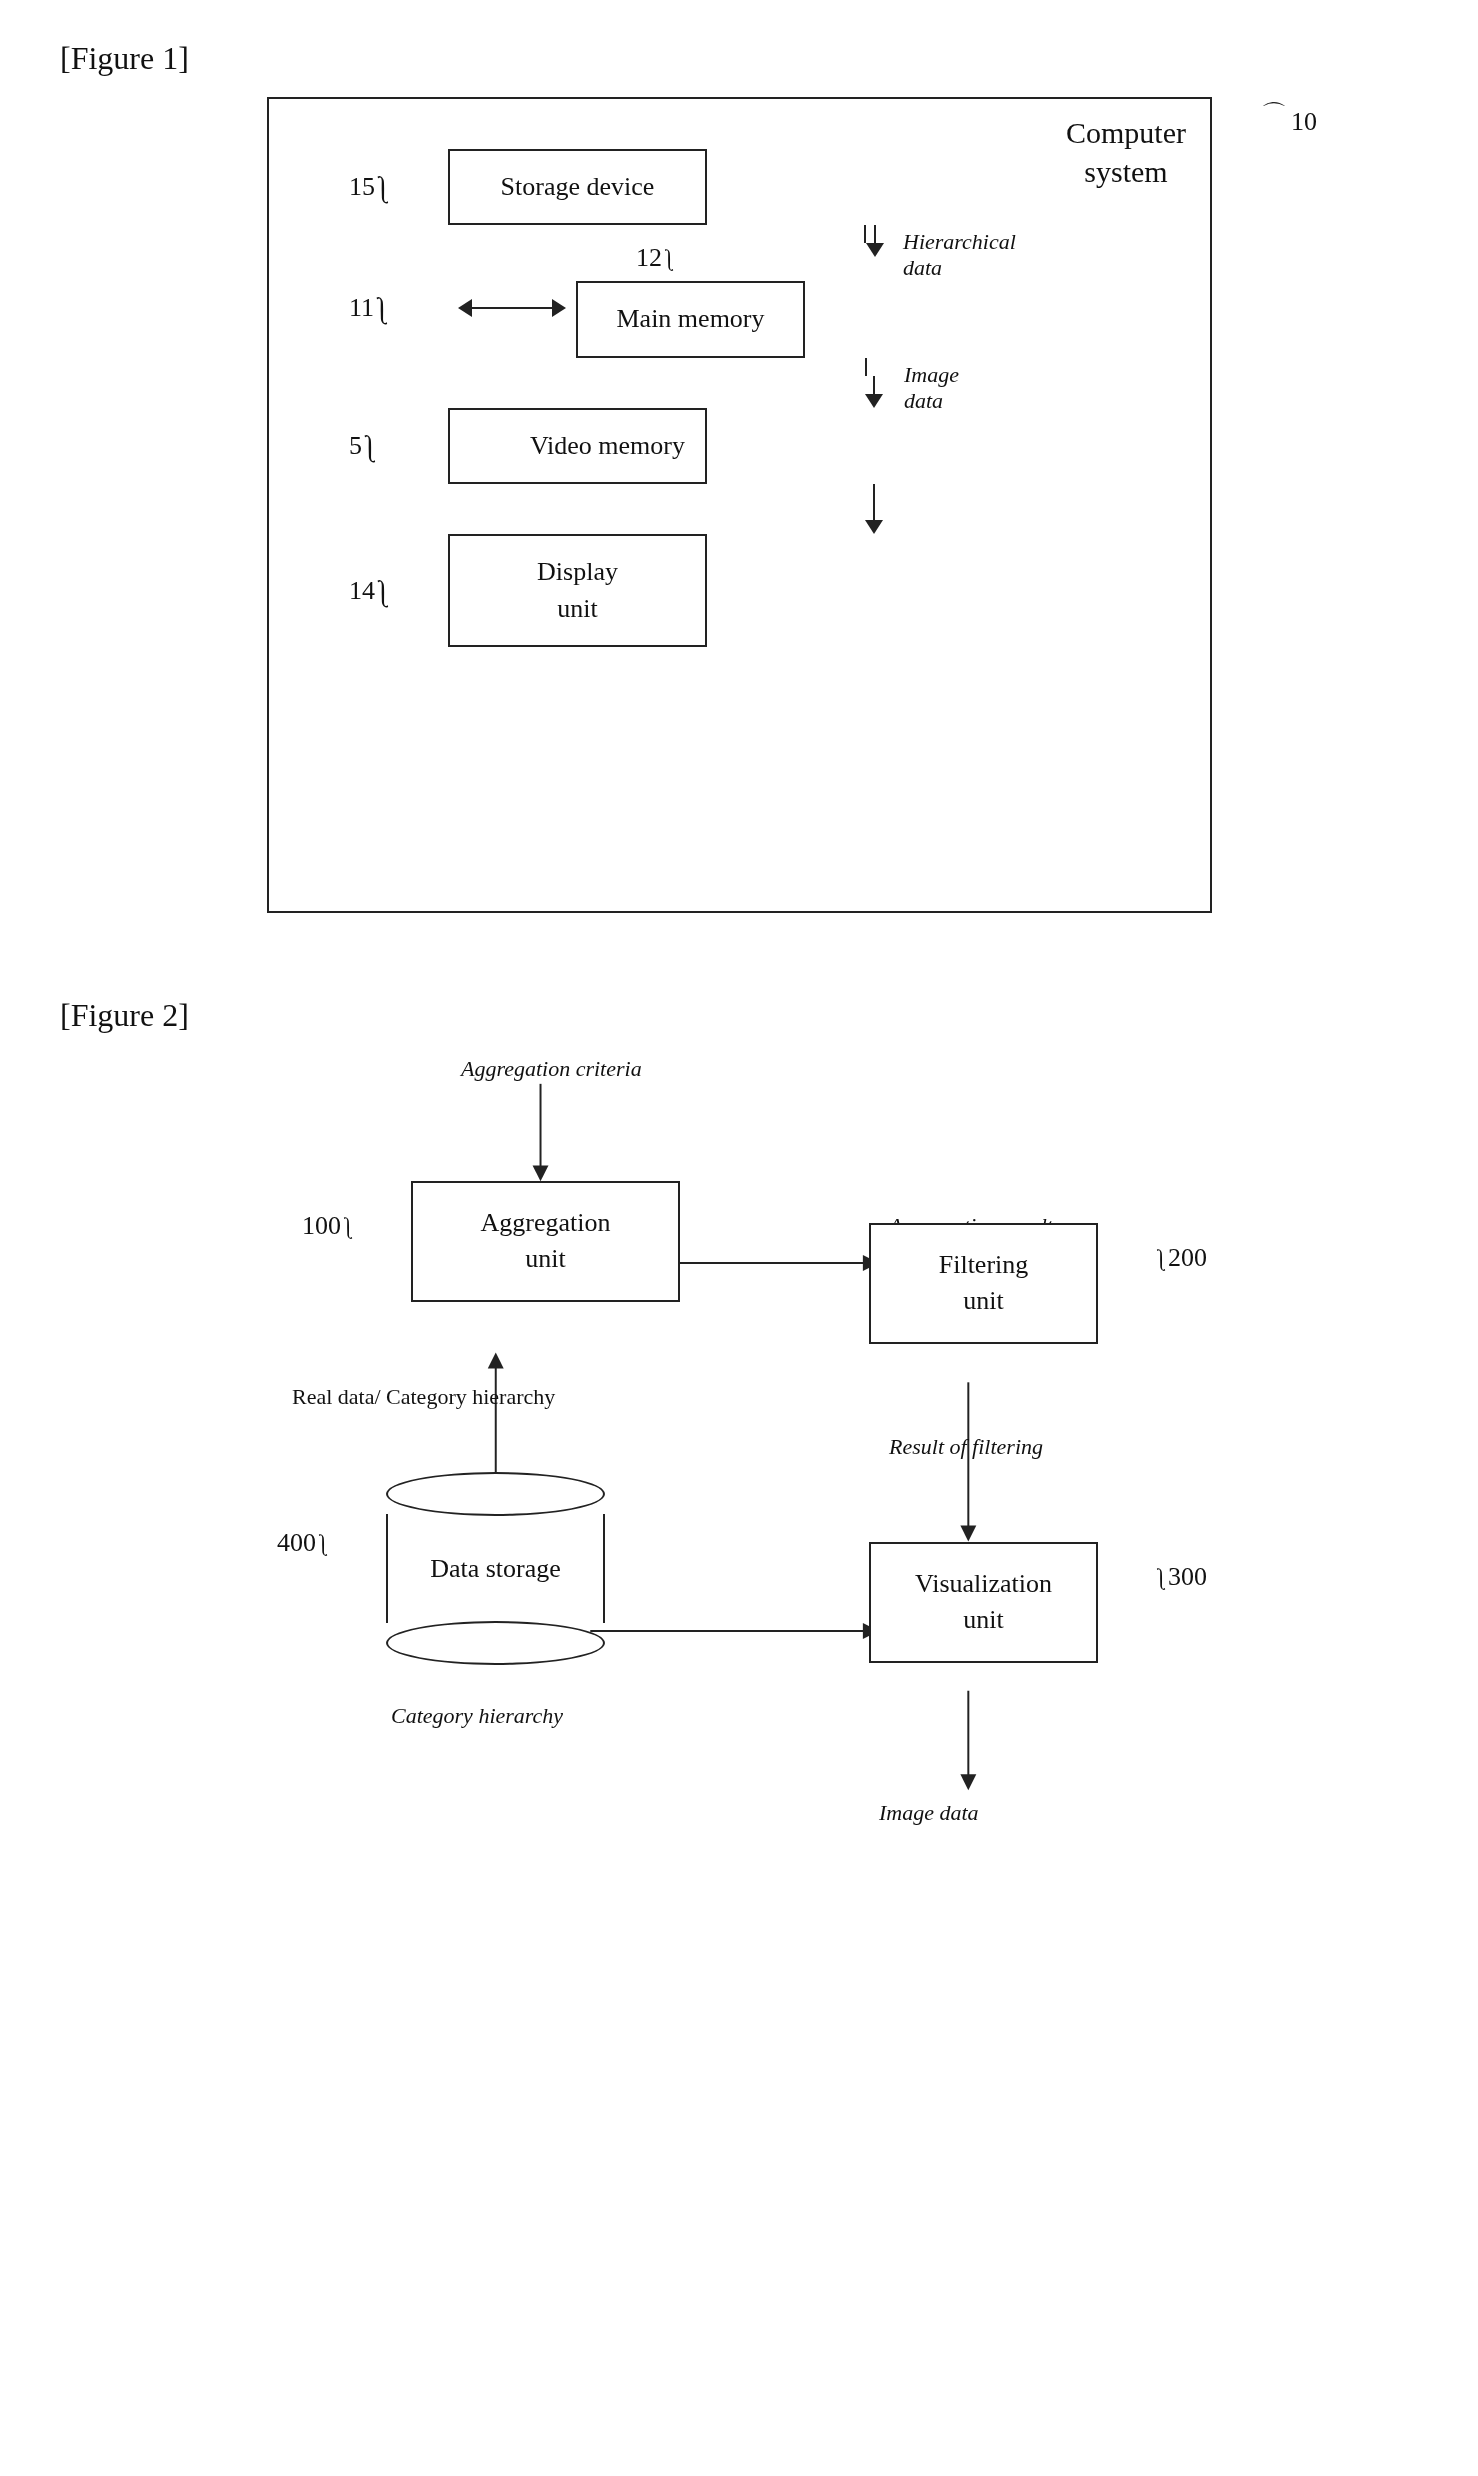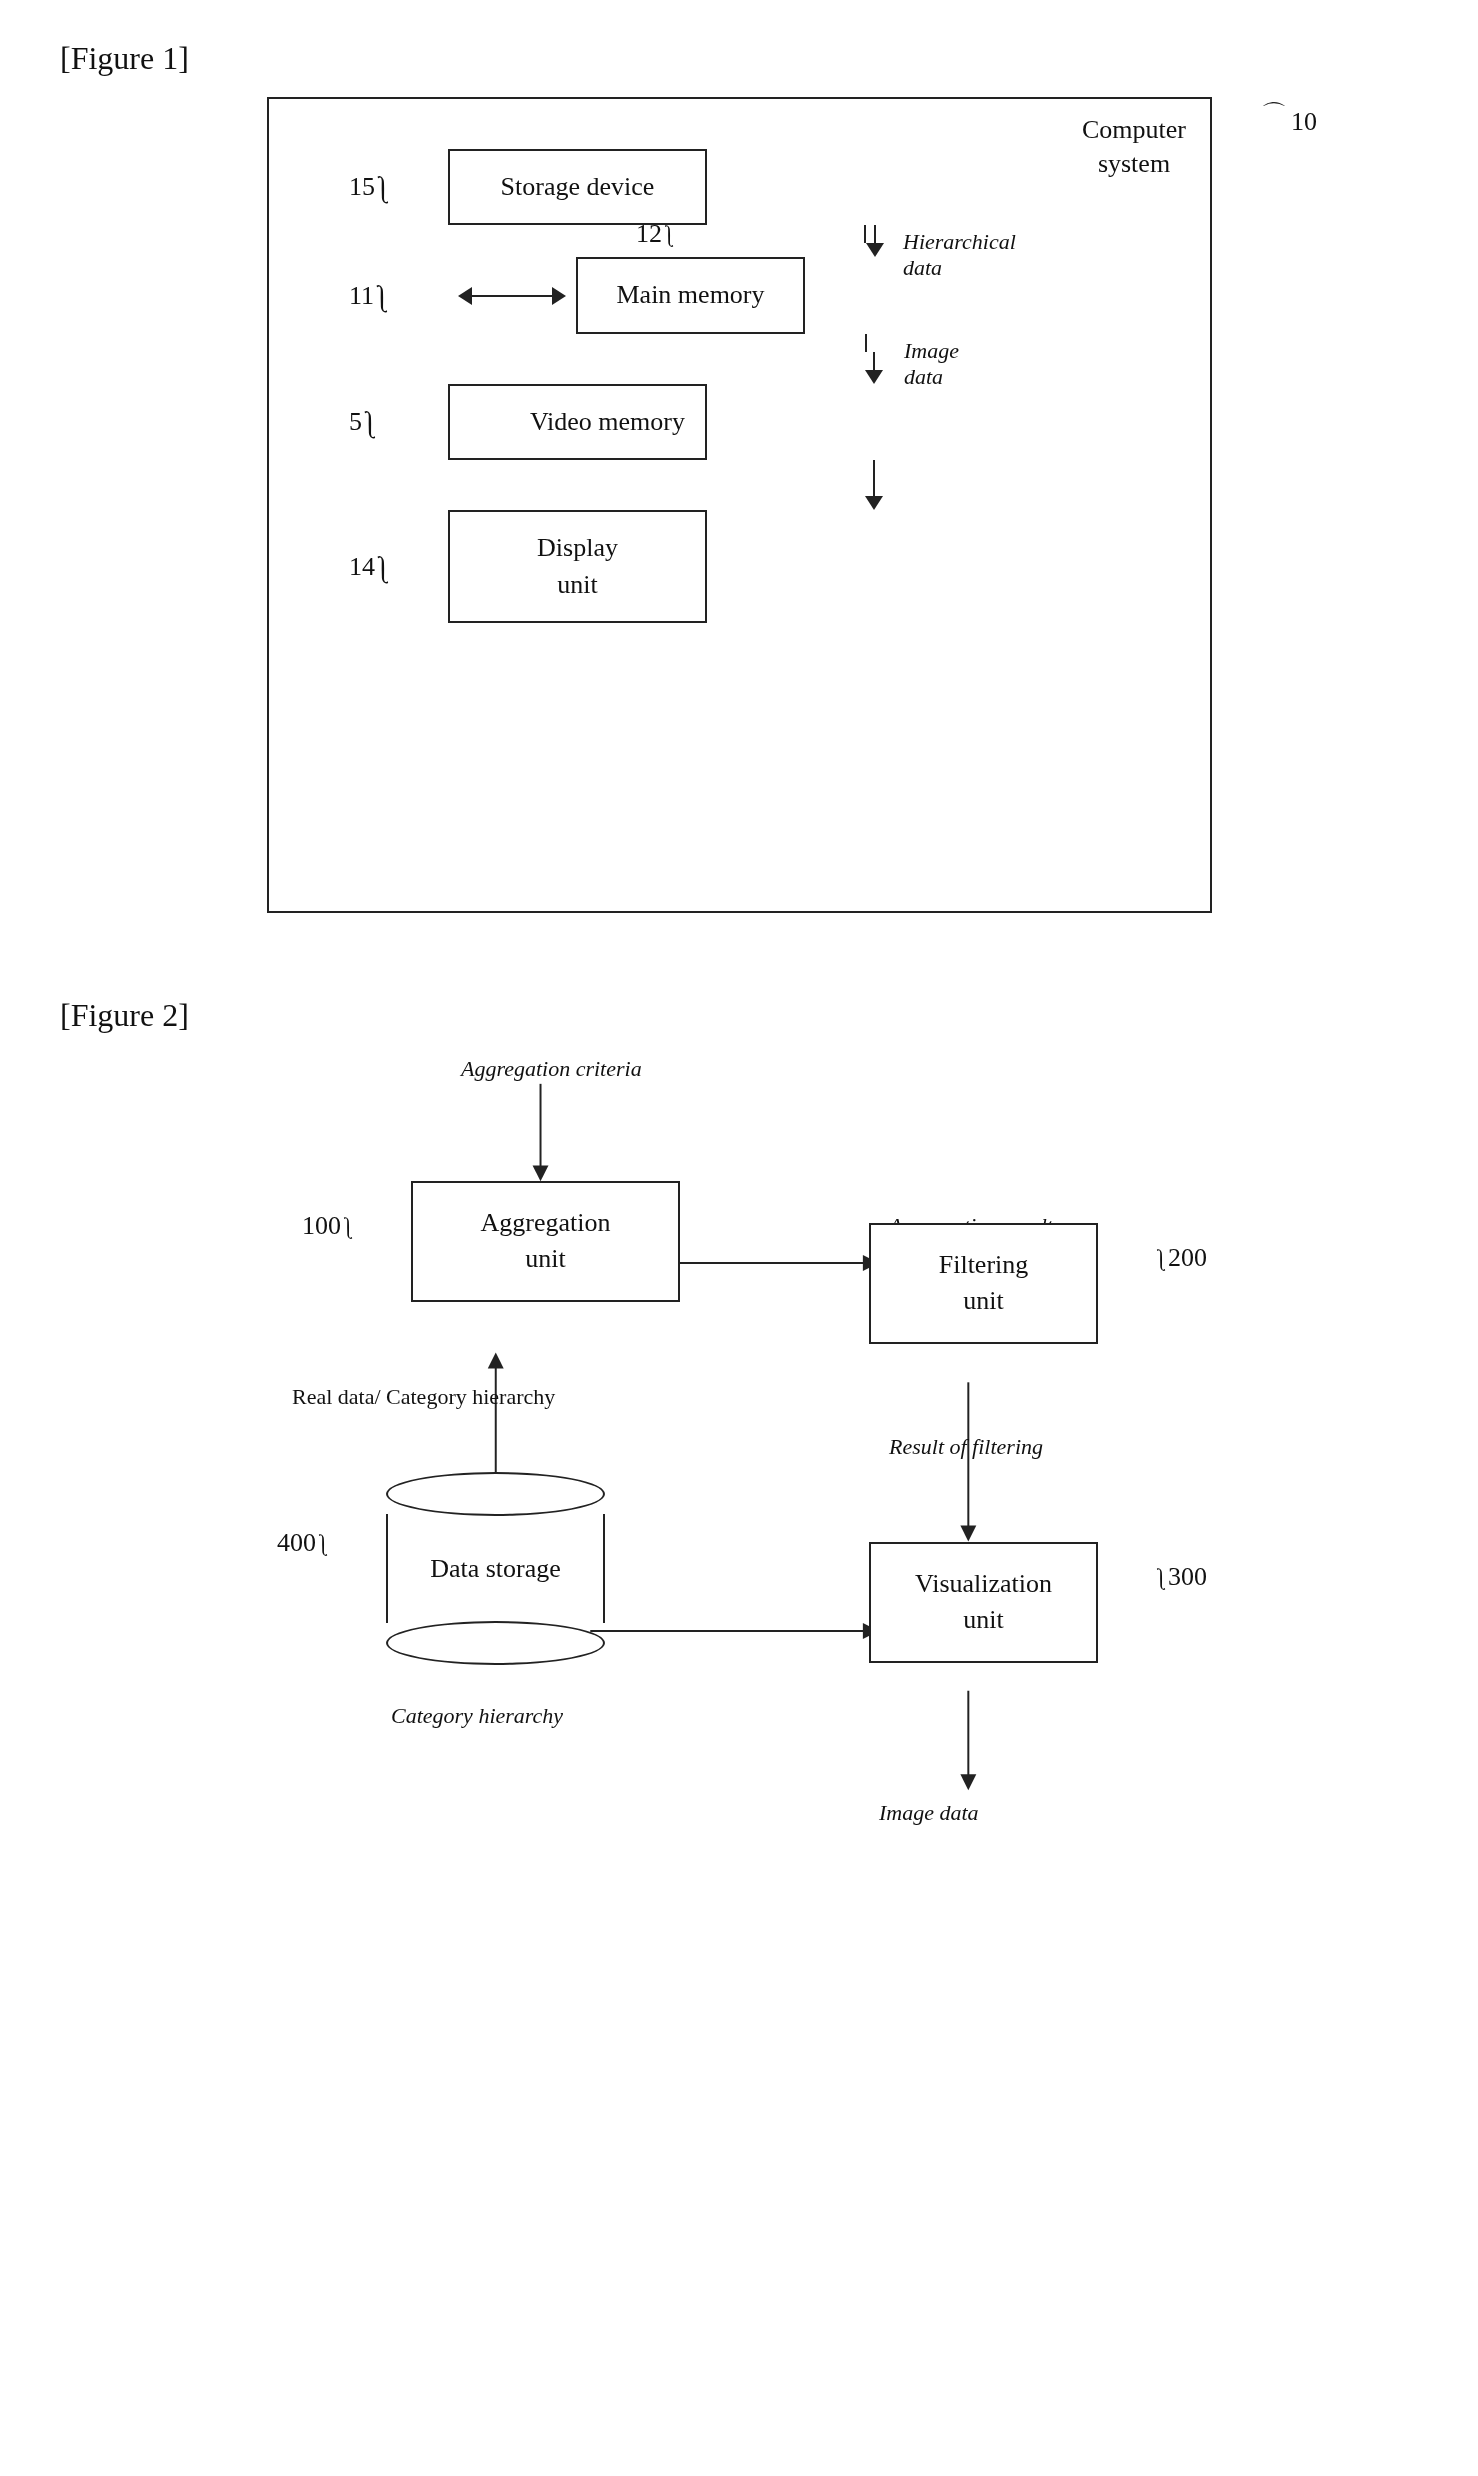--- a/index.html
+++ b/index.html
@@ -32,21 +32,21 @@
       min-height: 816px;
       position: relative;
       margin: 0 auto;
       padding: 20px;
     }
 
     .computer-system-label {
       position: absolute;
       top: 14px;
       right: 24px;
-      font-size: 26px;
+      font-size: 30px;
       text-align: center;
       line-height: 1.3;
     }
 
     
     .fig1-inner {
       display: flex;
       flex-direction: column;
       align-items: center;
       padding-top: 30px;
@@ -224,21 +224,21 @@
             <span style="font-size:26px;">11</span>
             <span style="font-size:28px; display:inline-block; transform:scaleX(-1);">∫</span>
           </div>
 
           <div style="display:flex; align-items:center; margin:0 10px;">
             <div class="arrow-head-left"></div>
             <div class="arrow-line-h" style="width:80px;"></div>
             <div class="arrow-head-right"></div>
           </div>
 
-          <div style="position:relative;">
+          <div style="position:relative;margin-top:24px;">
 
             <div style="position:absolute; top:-38px; left:60px; font-size:26px; display:flex; align-items:center; gap:4px;">
               <span>12</span>
               <span style="font-size:22px; display:inline-block; transform:scaleX(-1);">∫</span>
             </div>
             <div class="block-box main-memory-box">
               <span>Main memory</span>
             </div>
           </div>
         </div>

